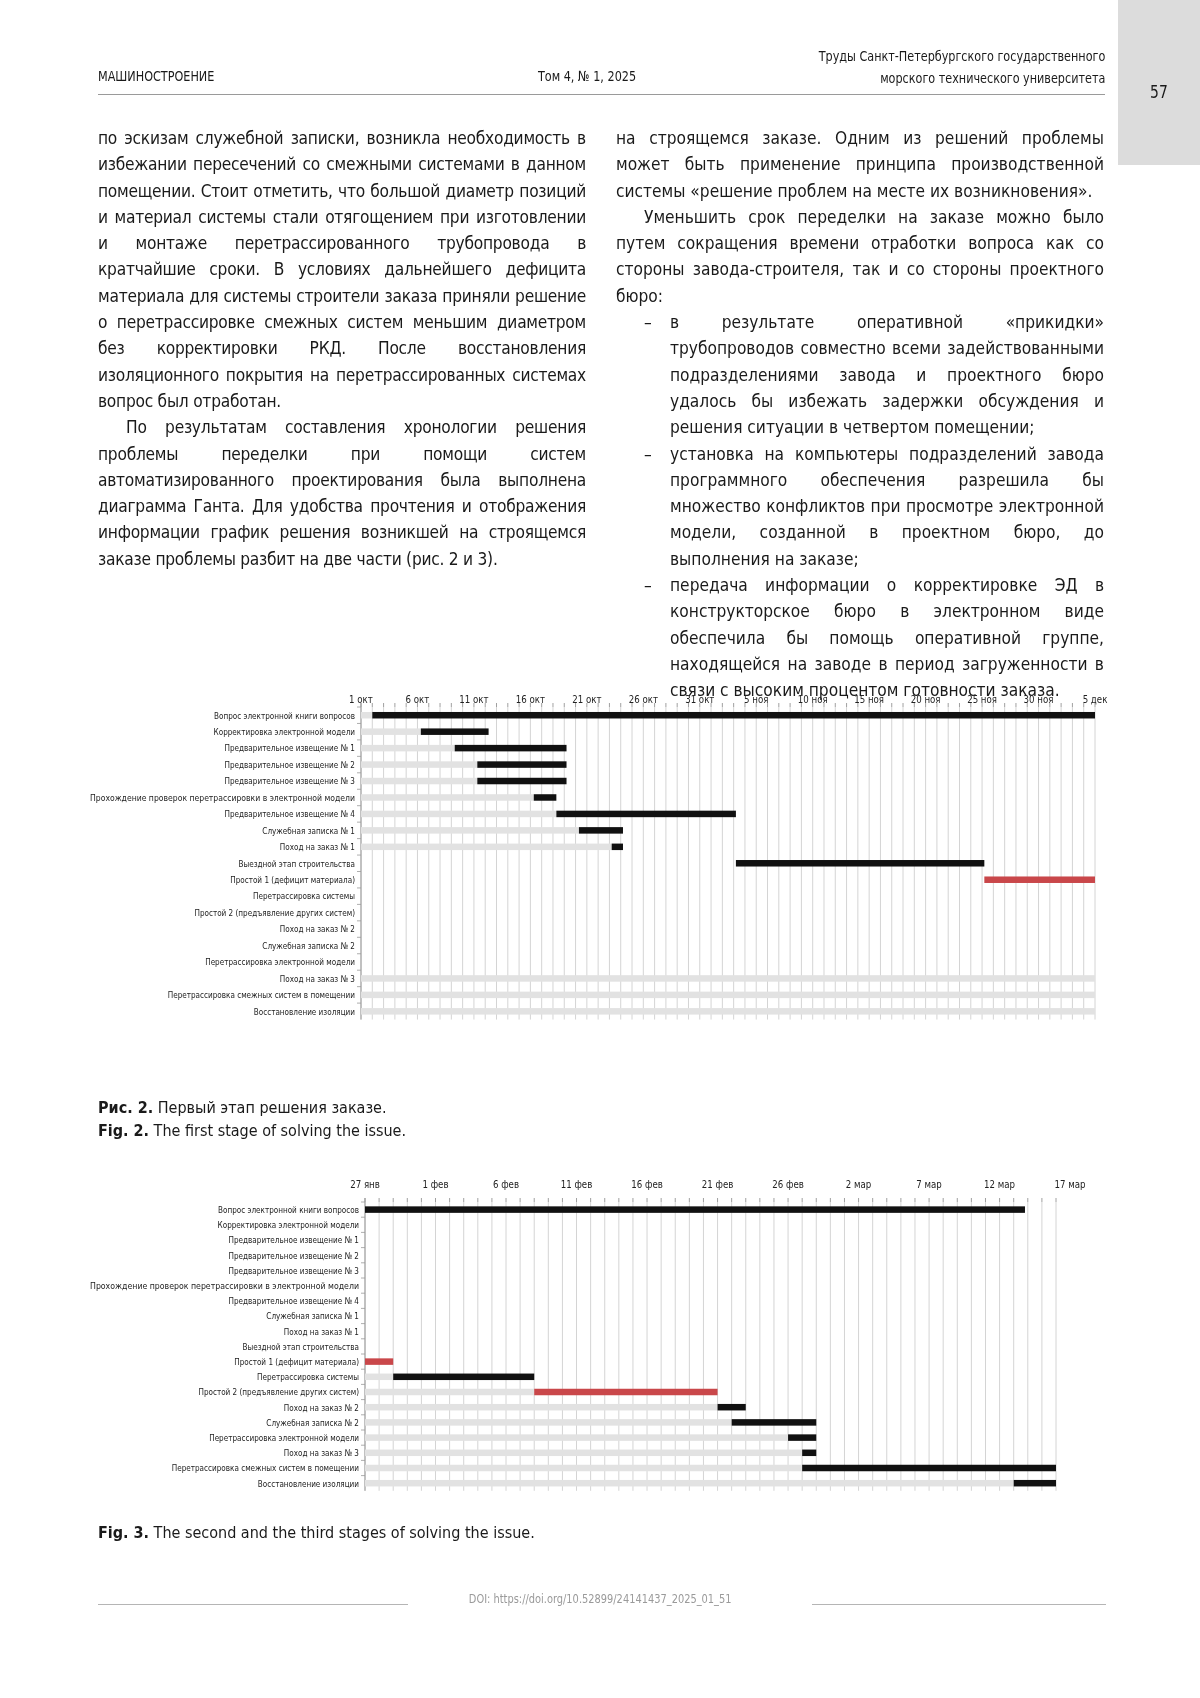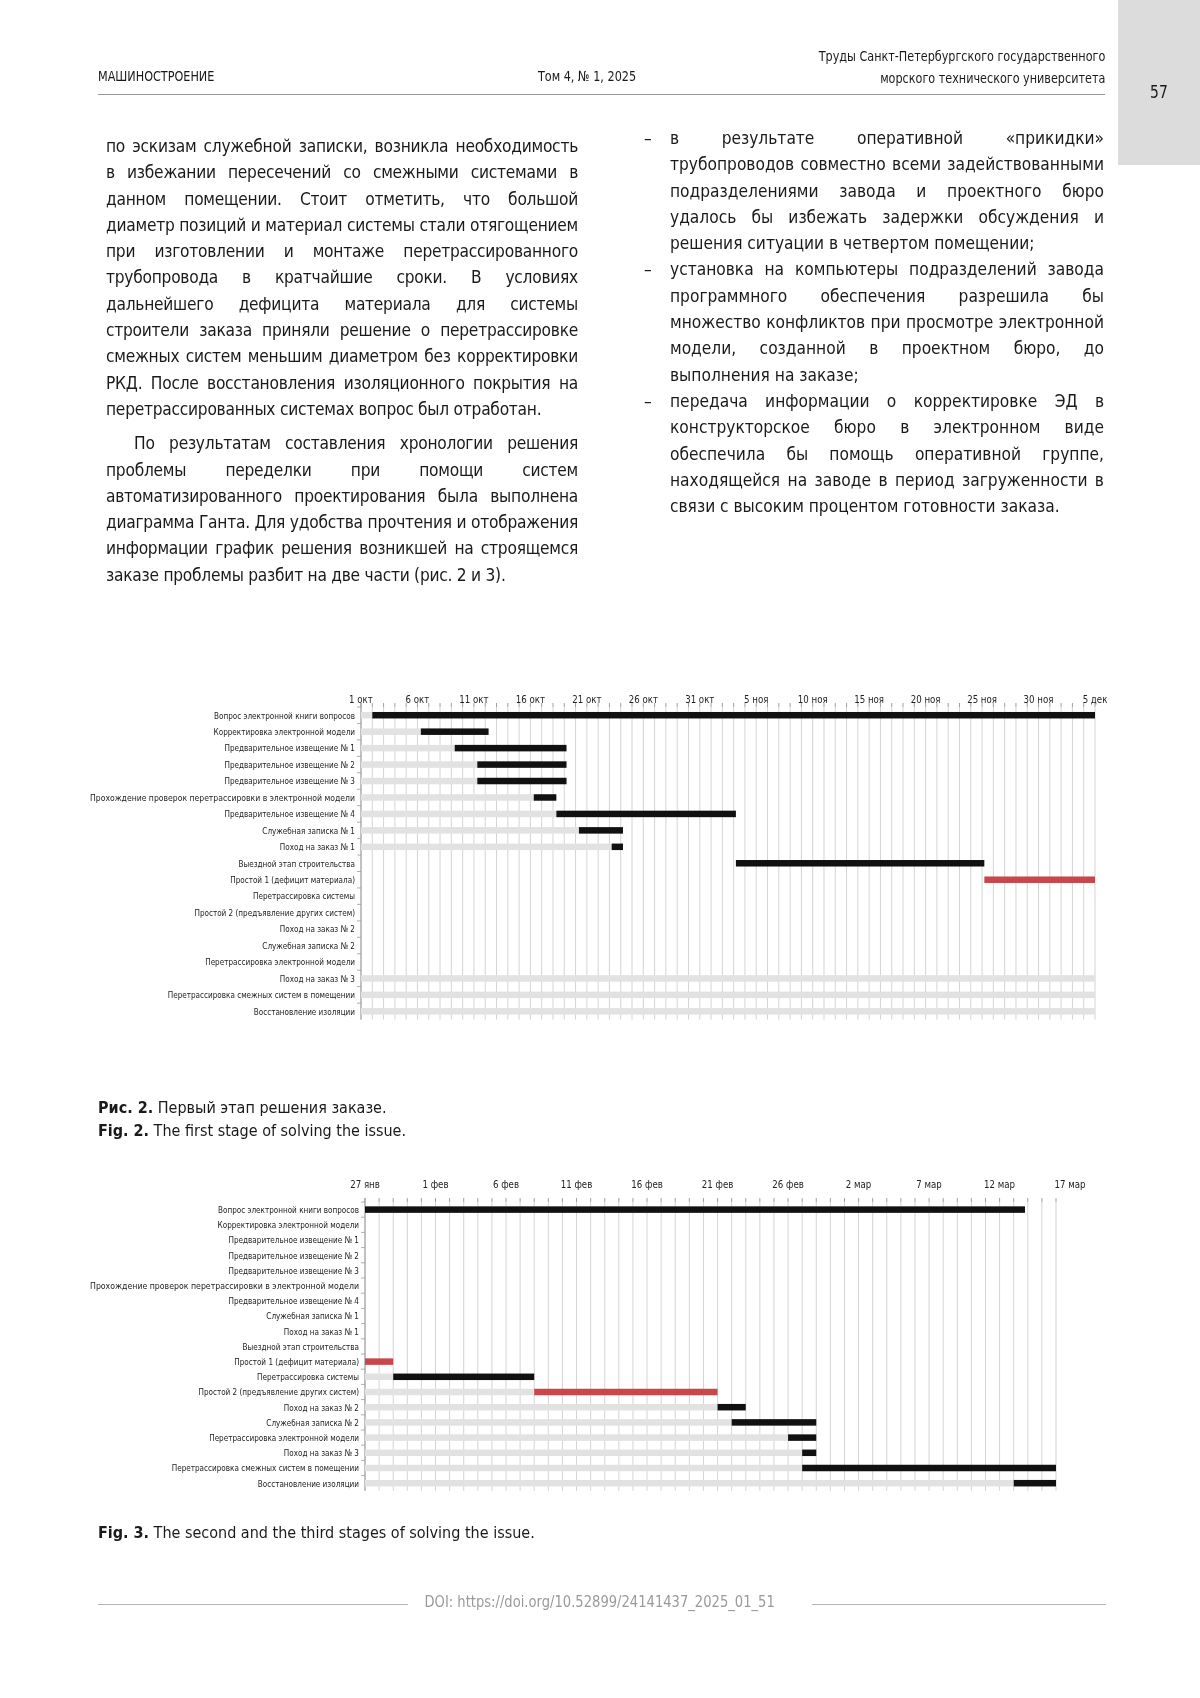--- a/index.html
+++ b/index.html
@@ -4,34 +4,34 @@
 <style>
   html,body{margin:0;padding:0;background:#fff;}
   body{width:1200px;height:1698px;position:relative;font-family:"DejaVu Sans Condensed","DejaVu Sans",sans-serif;color:#1a1a1a;overflow:hidden;}
   .sidetab{position:absolute;left:1118px;top:0;width:82px;height:165px;background:#dcdcdc;}
   .pagenum{position:absolute;left:1118px;top:82px;width:82px;text-align:center;font-size:17px;font-family:"DejaVu Sans",sans-serif;transform:scaleX(0.82);}
   .hdr-left{position:absolute;left:98px;top:68px;font-size:14.5px;letter-spacing:0;transform:scaleX(0.86);transform-origin:left;}
   .hdr-mid{position:absolute;left:538px;top:68px;font-size:14.5px;transform:scaleX(0.86);transform-origin:left;}
   .hdr-right{position:absolute;right:95px;top:45px;text-align:right;font-size:14.5px;line-height:22px;transform:scaleX(0.86);transform-origin:right;}
   .hdr-rule{position:absolute;left:98px;top:94px;width:1007px;height:1px;background:#9a9a9a;}
   .col{position:absolute;top:125px;width:488px;font-size:17.2px;line-height:26.3px;text-align:justify;font-family:"DejaVu Sans Condensed","DejaVu Sans",sans-serif;}
-  .col p{margin:8px;}
+  .col p{margin:0;}
   .col .ind{text-indent:28px;}
   .col-left{left:98px;}
   .col-right{left:616px;}
   .col .cond{letter-spacing:-0.25px;}
   ul.dash{list-style:none;margin:0;padding:0;}
   ul.dash li{position:relative;padding-left:54px;}
   ul.dash li .dash-mark{position:absolute;left:28px;top:0;}
   .fig{position:absolute;left:90px;width:1020px;}
   .fig svg{display:block;}
   .caption{position:absolute;left:98px;font-size:16px;line-height:23px;font-family:"DejaVu Sans Condensed","DejaVu Sans",sans-serif;}
   .caption b{font-weight:bold;}
   .doi-line{position:absolute;top:1604px;height:1px;background:#b5b5b5;}
-  .doi{position:absolute;top:1592px;left:0;width:1200px;text-align:center;font-size:16px;color:#9a9a9a;font-family:"DejaVu Sans",sans-serif;}
+  .doi{position:absolute;top:1592px;left:0;width:1200px;text-align:center;font-size:12px;color:#9a9a9a;font-family:"DejaVu Sans",sans-serif;}
   .doi span{display:inline-block;transform:scaleX(0.82);}
 </style>
 </head>
 <body>
 
 <div class="sidetab"></div>
 <div class="pagenum">57</div>
 
 <div class="hdr-left">МАШИНОСТРОЕНИЕ</div>
 <div class="hdr-mid">Том 4, № 1, 2025</div>
@@ -40,20 +40,22 @@
   <div>морского технического университета</div>
 </div>
 <div class="hdr-rule"></div>
 
 <div class="col col-left">
   <p class="cond">по эскизам служебной записки, возникла необходимость в избежании пересечений со смежными системами в данном помещении. Стоит отметить, что большой диаметр позиций и материал системы стали отягощением при изготовлении и монтаже перетрассированного трубопровода в кратчайшие сроки. В условиях дальнейшего дефицита материала для системы строители заказа приняли решение о перетрассировке смежных систем меньшим диаметром без корректировки РКД. После восстановления изоляционного покрытия на перетрассированных системах вопрос был отработан.</p>
   <p class="ind cond">По результатам составления хронологии решения проблемы переделки при помощи систем автоматизированного проектирования была выполнена диаграмма Ганта. Для удобства прочтения и отображения информации график решения возникшей на строящемся заказе проблемы разбит на две части (рис. 2 и 3).</p>
 </div>
 
 <div class="col col-right">
+  <p>на строящемся заказе. Одним из решений проблемы может быть применение принципа производственной системы «решение проблем на месте их возникновения».</p>
+  <p class="ind">Уменьшить срок переделки на заказе можно было путем сокращения времени отработки вопроса как со стороны завода-строителя, так и со стороны проектного бюро:</p>
   <ul class="dash">
     <li><span class="dash-mark">–</span><span>в результате оперативной «прикидки» трубопроводов совместно всеми задействованными подразделениями завода и проектного бюро удалось бы избежать задержки обсуждения и решения ситуации в четвертом помещении;</span></li>
     <li><span class="dash-mark">–</span><span>установка на компьютеры подразделений завода программного обеспечения разрешила бы множество конфликтов при просмотре электронной модели, созданной в проектном бюро, до выполнения на заказе;</span></li>
     <li><span class="dash-mark">–</span><span>передача информации о корректировке ЭД в конструкторское бюро в электронном виде обеспечила бы помощь оперативной группе, находящейся на заводе в период загруженности в связи с высоким процентом готовности заказа.</span></li>
   </ul>
 </div>
 
 <div class="fig" style="top:693px;height:360px;">
   <svg id="gantt0" width="1020" height="360">
       <g>

